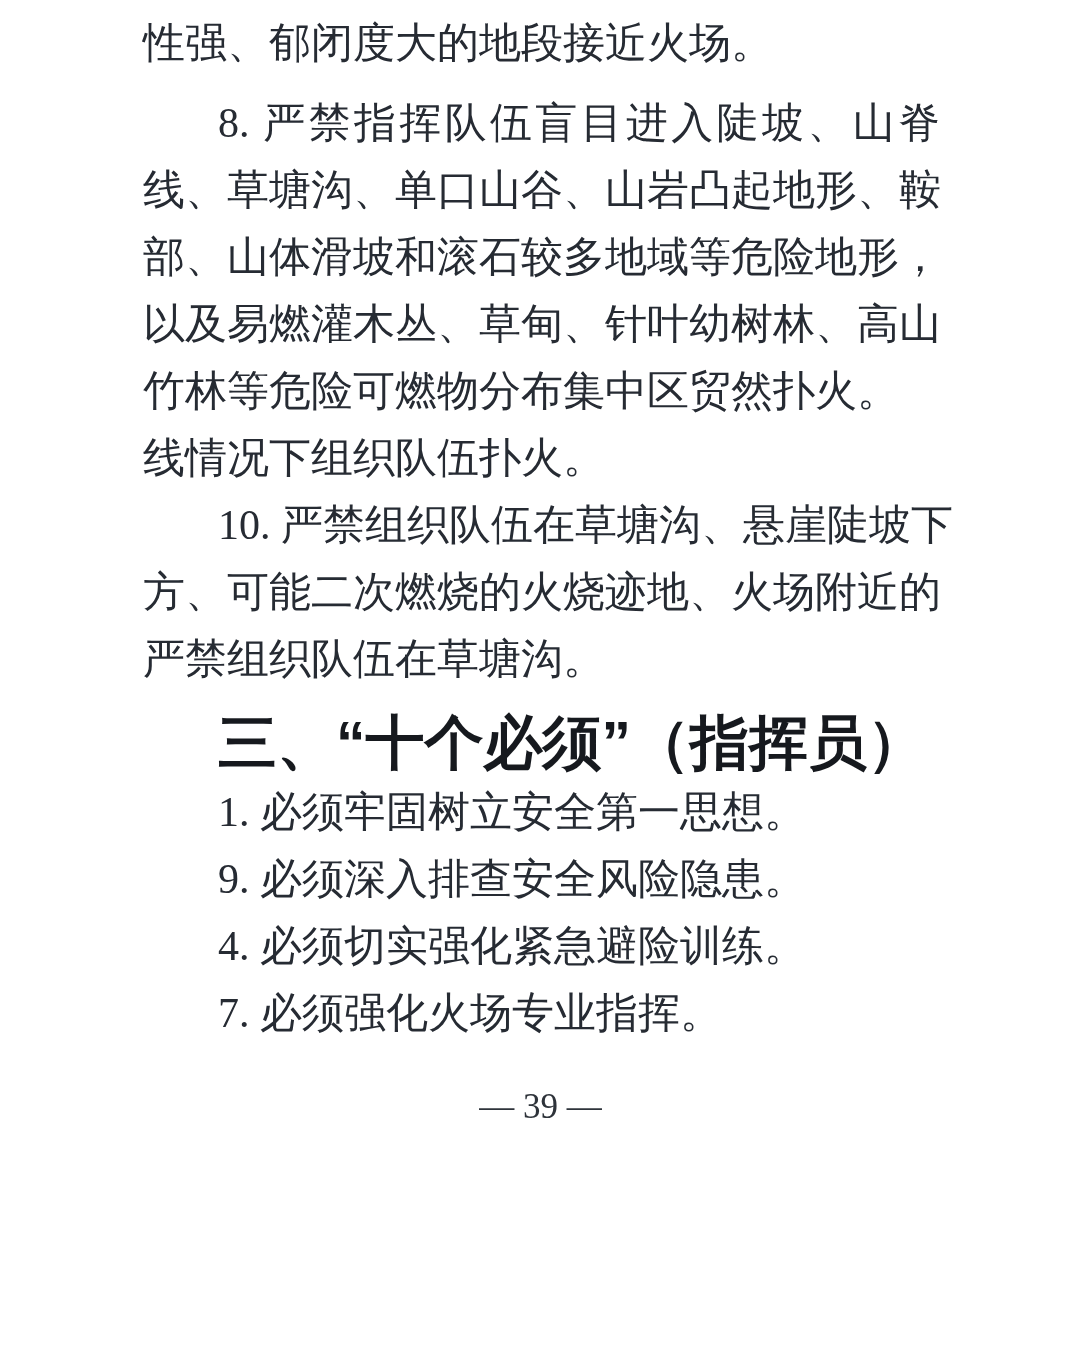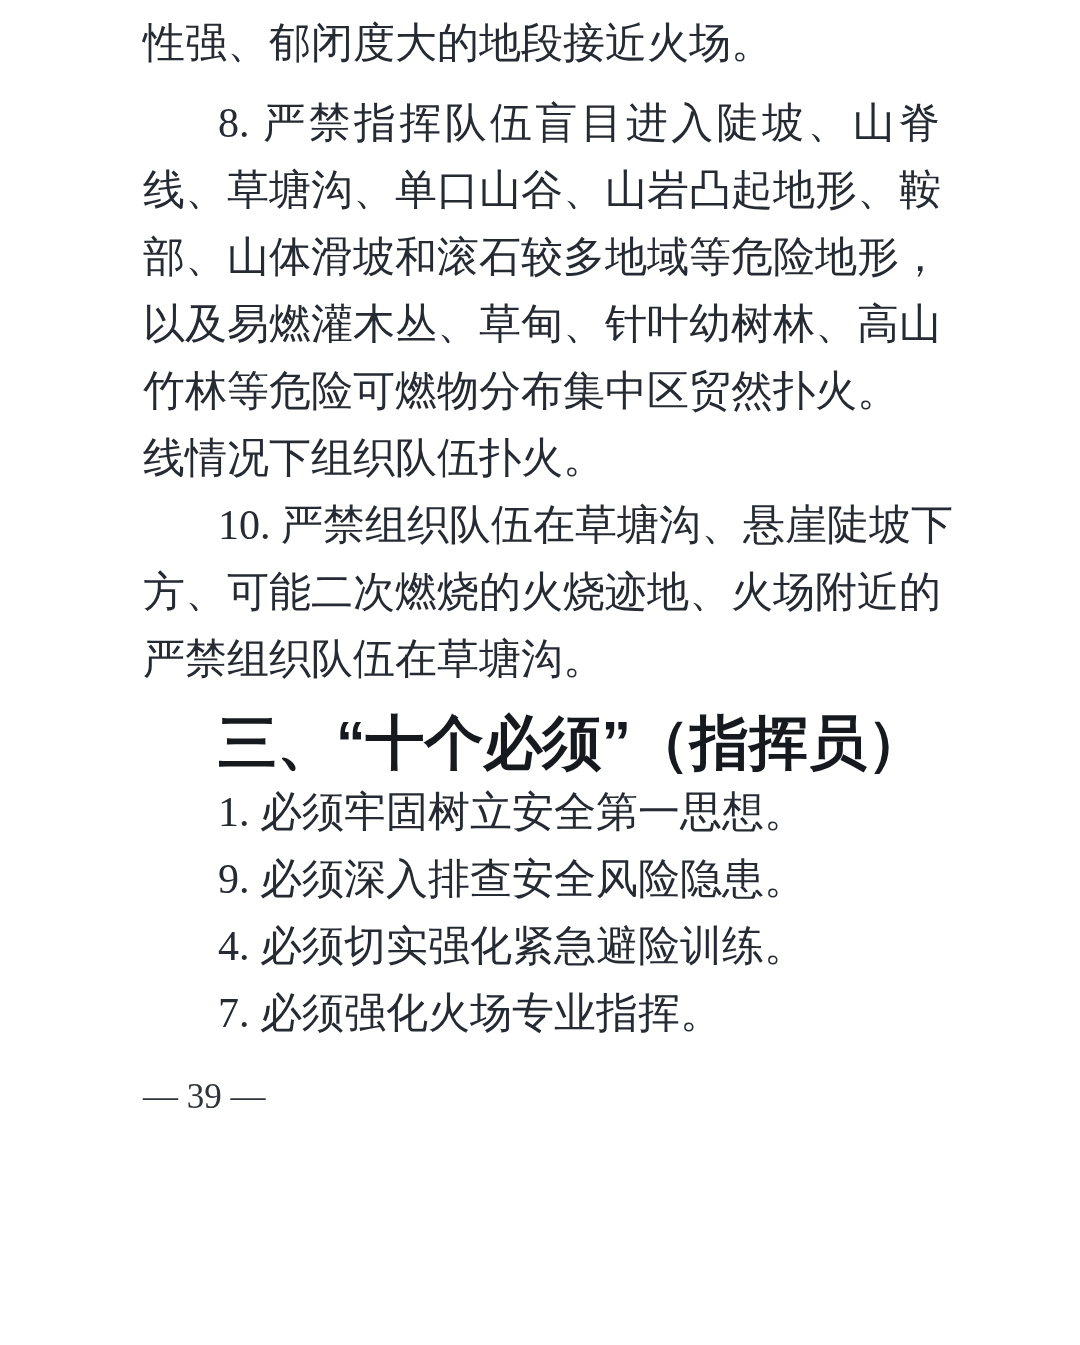--- a/index.html
+++ b/index.html
@@ -42,22 +42,22 @@
     font-weight: 700;
     font-size: 59px;
     color: #16191e;
     height: 72px;
     line-height: 72px;
     margin: 14px 0 0 0;
     padding-left: 75px;
     white-space: nowrap;
   }
   .footer {
-    margin-top: 30px;
-    text-align: left;
+    margin-top: 40px;
+    text-align: center;
     padding-right: 2px;
   }
   .page-number {
     font-family: "Liberation Serif", "DejaVu Serif", serif;
     font-size: 35px;
     color: #2e333a;
     white-space: nowrap;
   }
 </style>
 </head>

